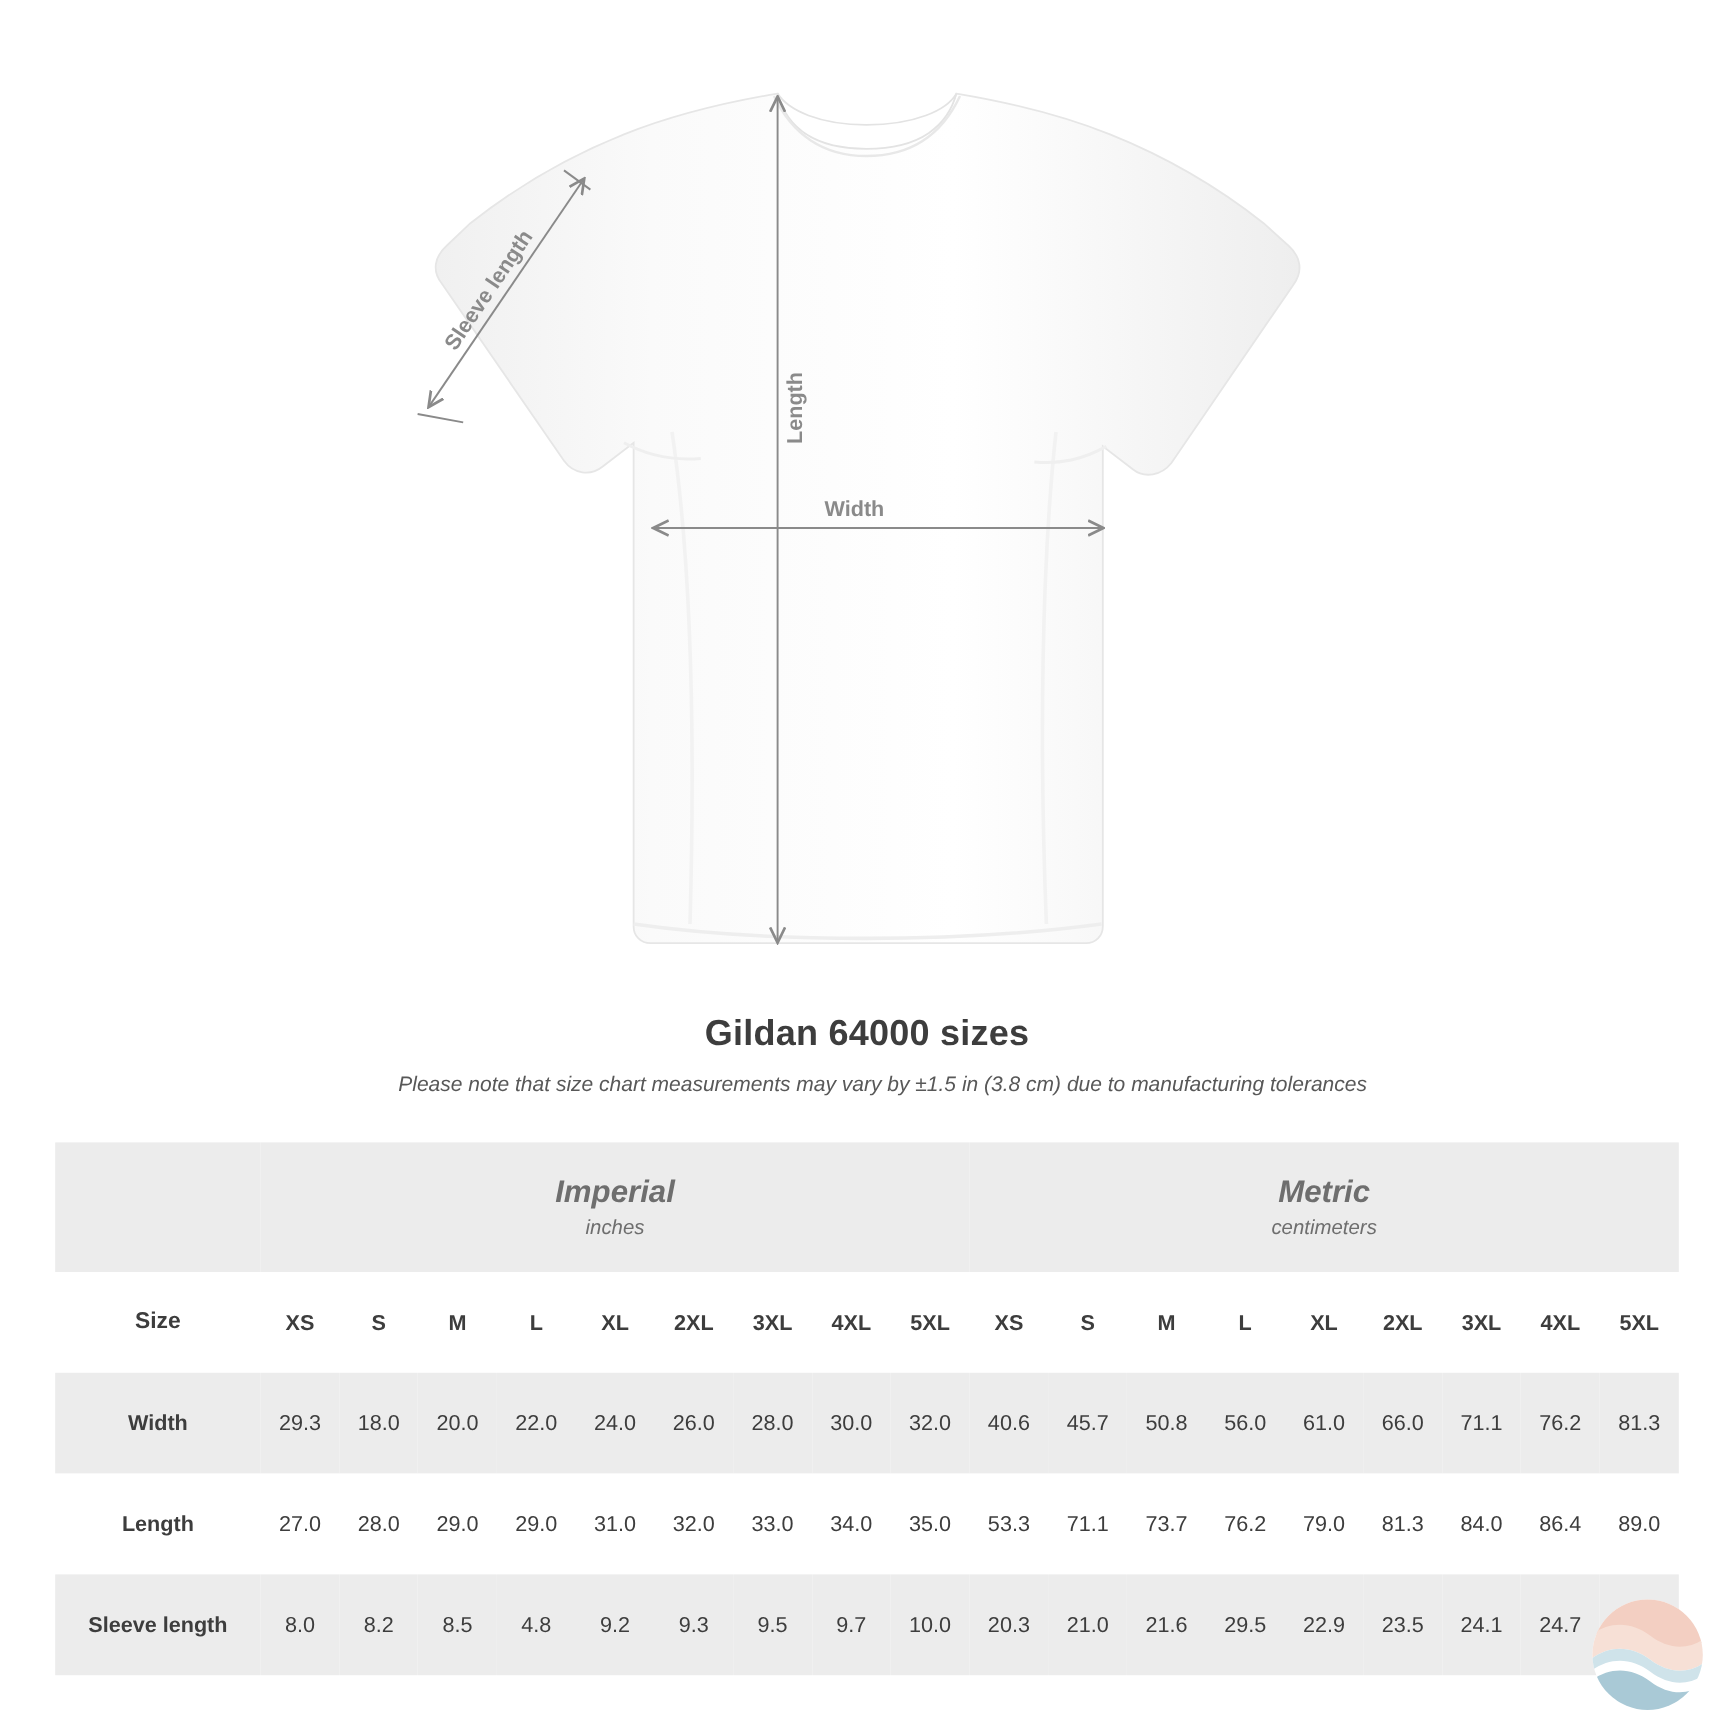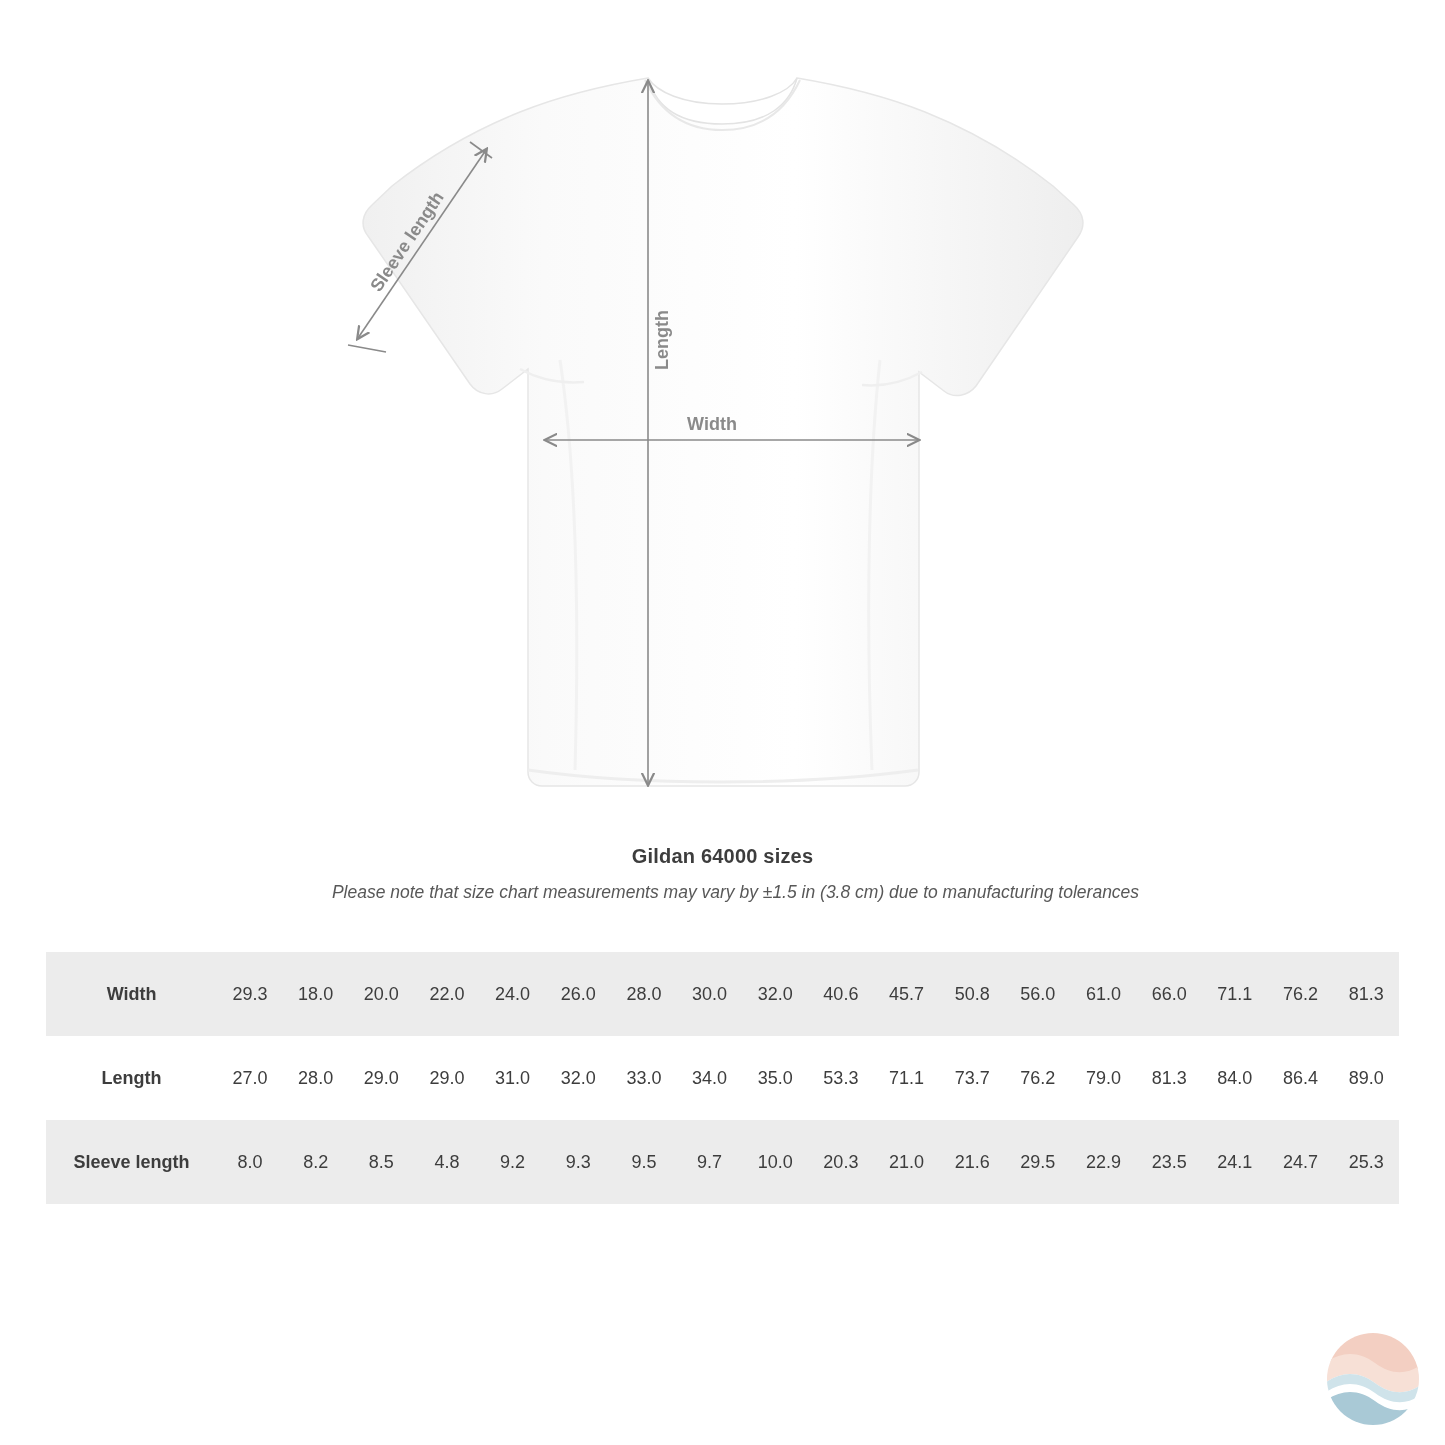--- a/index.html
+++ b/index.html
@@ -30,21 +30,21 @@
 
   
   #title-area {
     position: absolute;
     top: 845px;
     left: 0;
     width: 1445px;
     text-align: center;
   }
   #chart-title {
-    font-size: 20px;
+    font-size: 30px;
     font-weight: bold;
     color: #3d3d3d;
     letter-spacing: 0.2px;
   }
   #chart-note {
     margin-top: 14px;
     font-size: 17.5px;
     font-style: italic;
     color: #585858;
     padding-left: 26px;
@@ -222,21 +222,53 @@
         <col class="data-col">
         <col class="data-col">
         <col class="data-col">
         <col class="data-col">
       <col class="data-col">
         <col class="data-col">
         <col class="data-col">
         <col class="data-col">
     </colgroup>
     <tbody>
-
+      <tr class="unit-header-row">
+        <td></td>
+        <td colspan="9">
+          <div class="unit-title">Imperial</div>
+          <div class="unit-sub">inches</div>
+        </td>
+        <td colspan="9">
+          <div class="unit-title">Metric</div>
+          <div class="unit-sub">centimeters</div>
+        </td>
+      </tr>
+
+      <tr class="head-row">
+        <td class="rowlabel">Size</td>
+        <td>XS</td>
+        <td>S</td>
+        <td>M</td>
+        <td>L</td>
+        <td>XL</td>
+        <td>2XL</td>
+        <td>3XL</td>
+        <td>4XL</td>
+        <td>5XL</td>
+        <td>XS</td>
+        <td>S</td>
+        <td>M</td>
+        <td>L</td>
+        <td>XL</td>
+        <td>2XL</td>
+        <td>3XL</td>
+        <td>4XL</td>
+        <td>5XL</td>
+      </tr>
 
       <tr class="data-row shaded">
         <td class="rowlabel">Width</td>
         <td>29.3</td>
         <td>18.0</td>
         <td>20.0</td>
         <td>22.0</td>
         <td>24.0</td>
         <td>26.0</td>
         <td>28.0</td>

